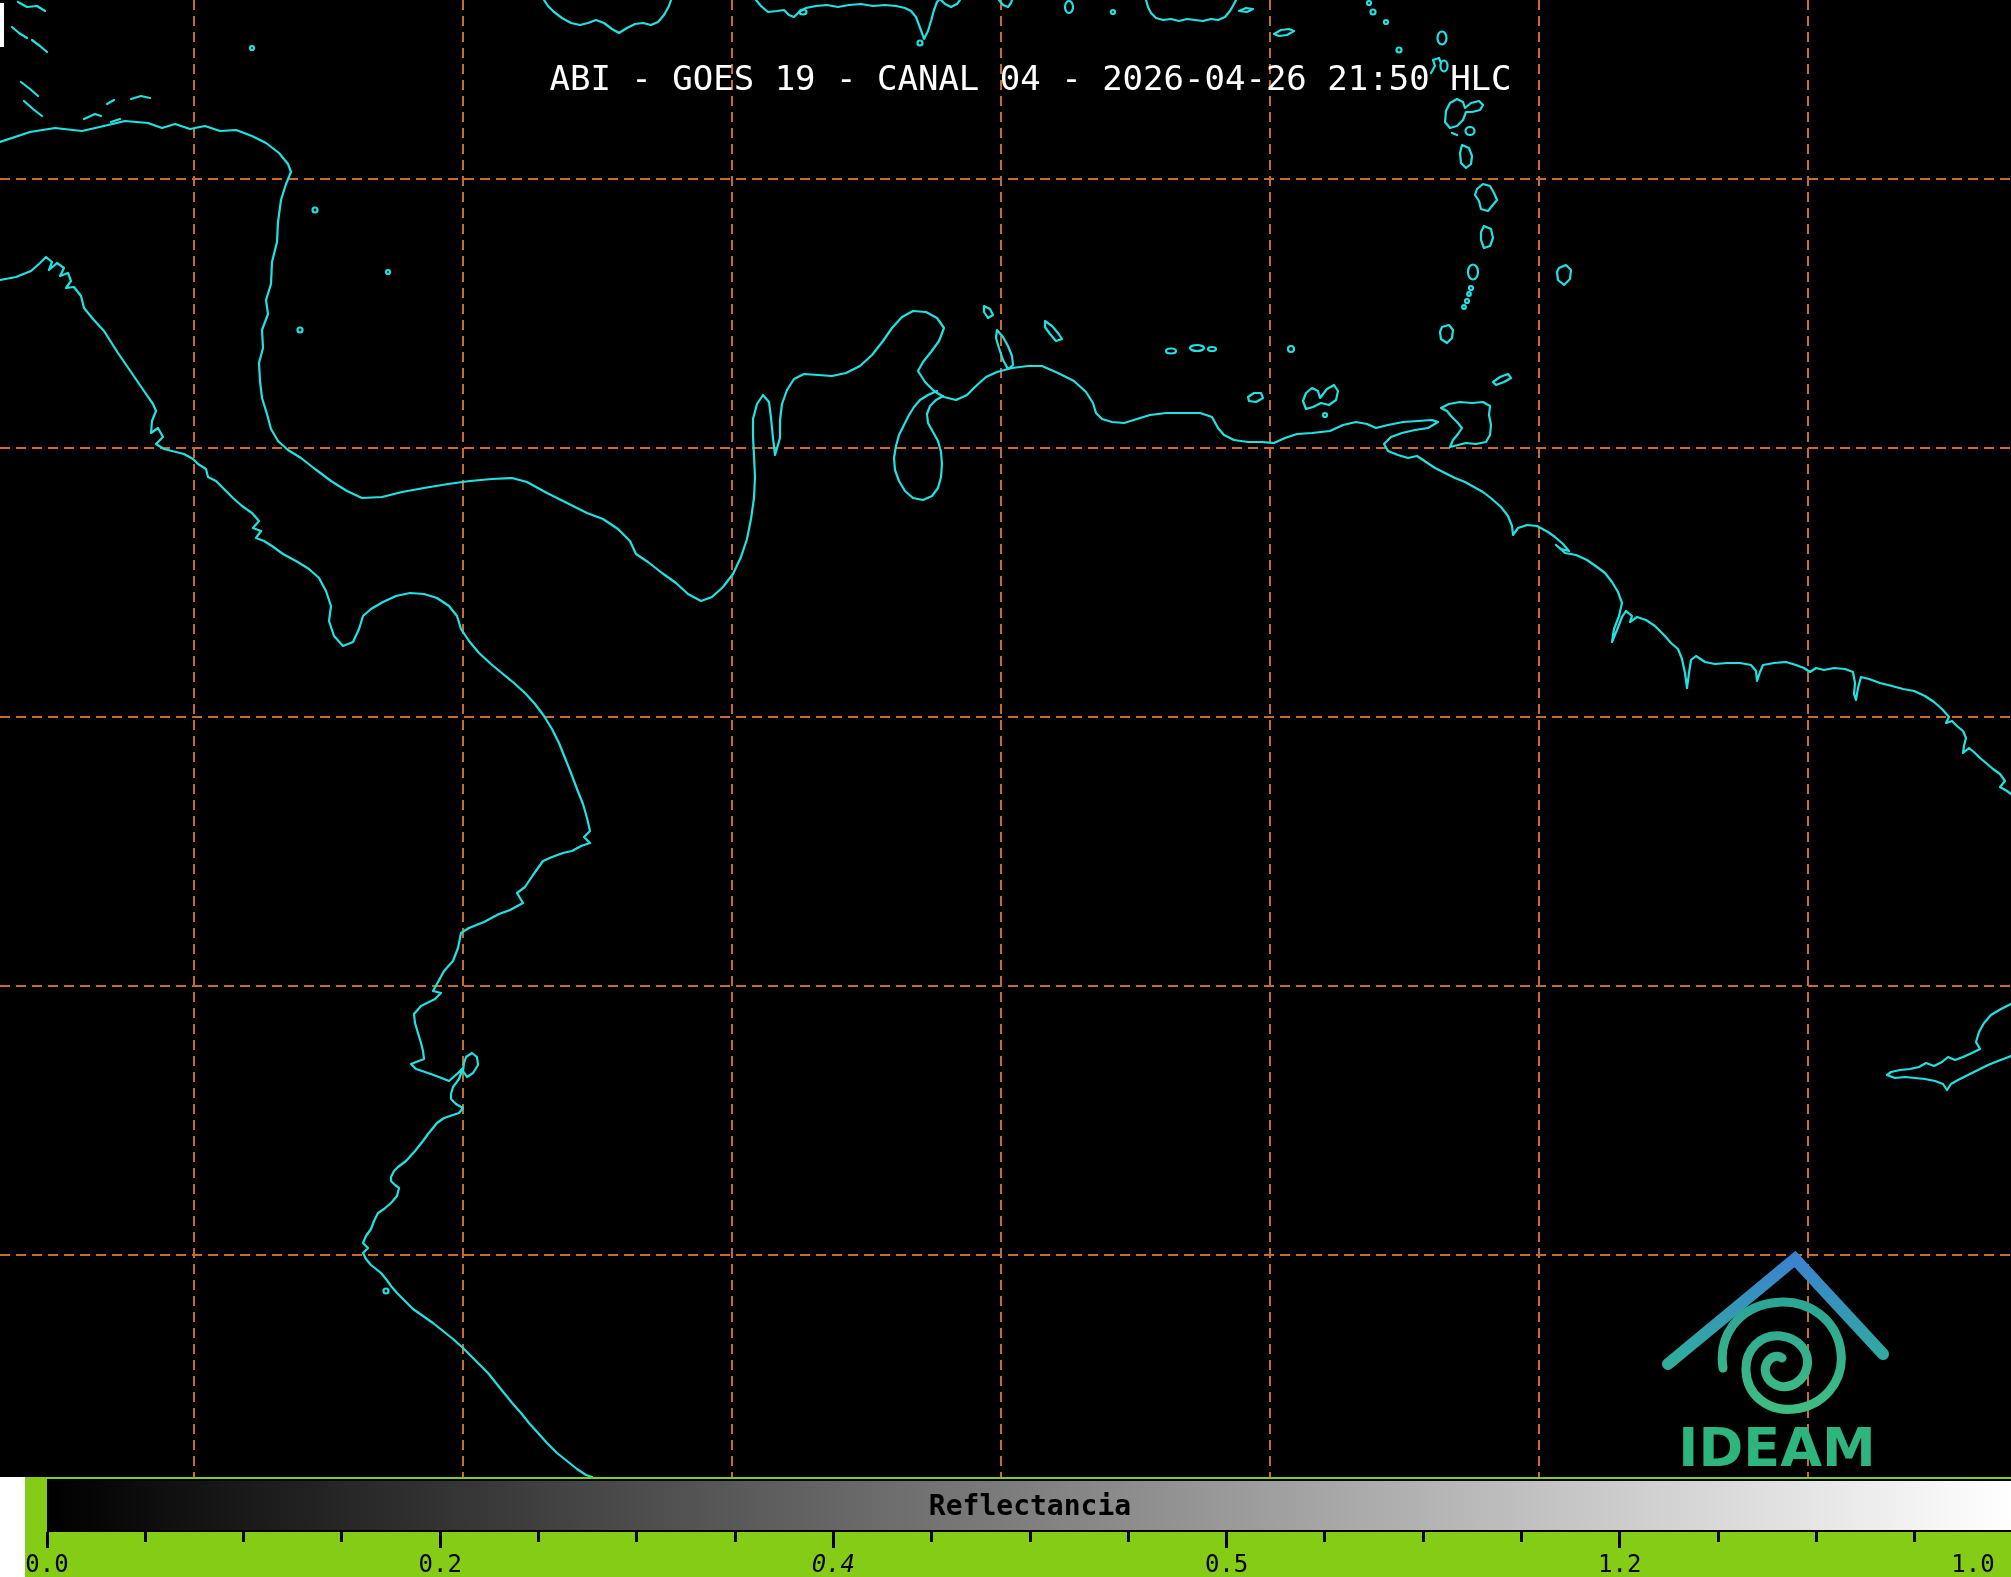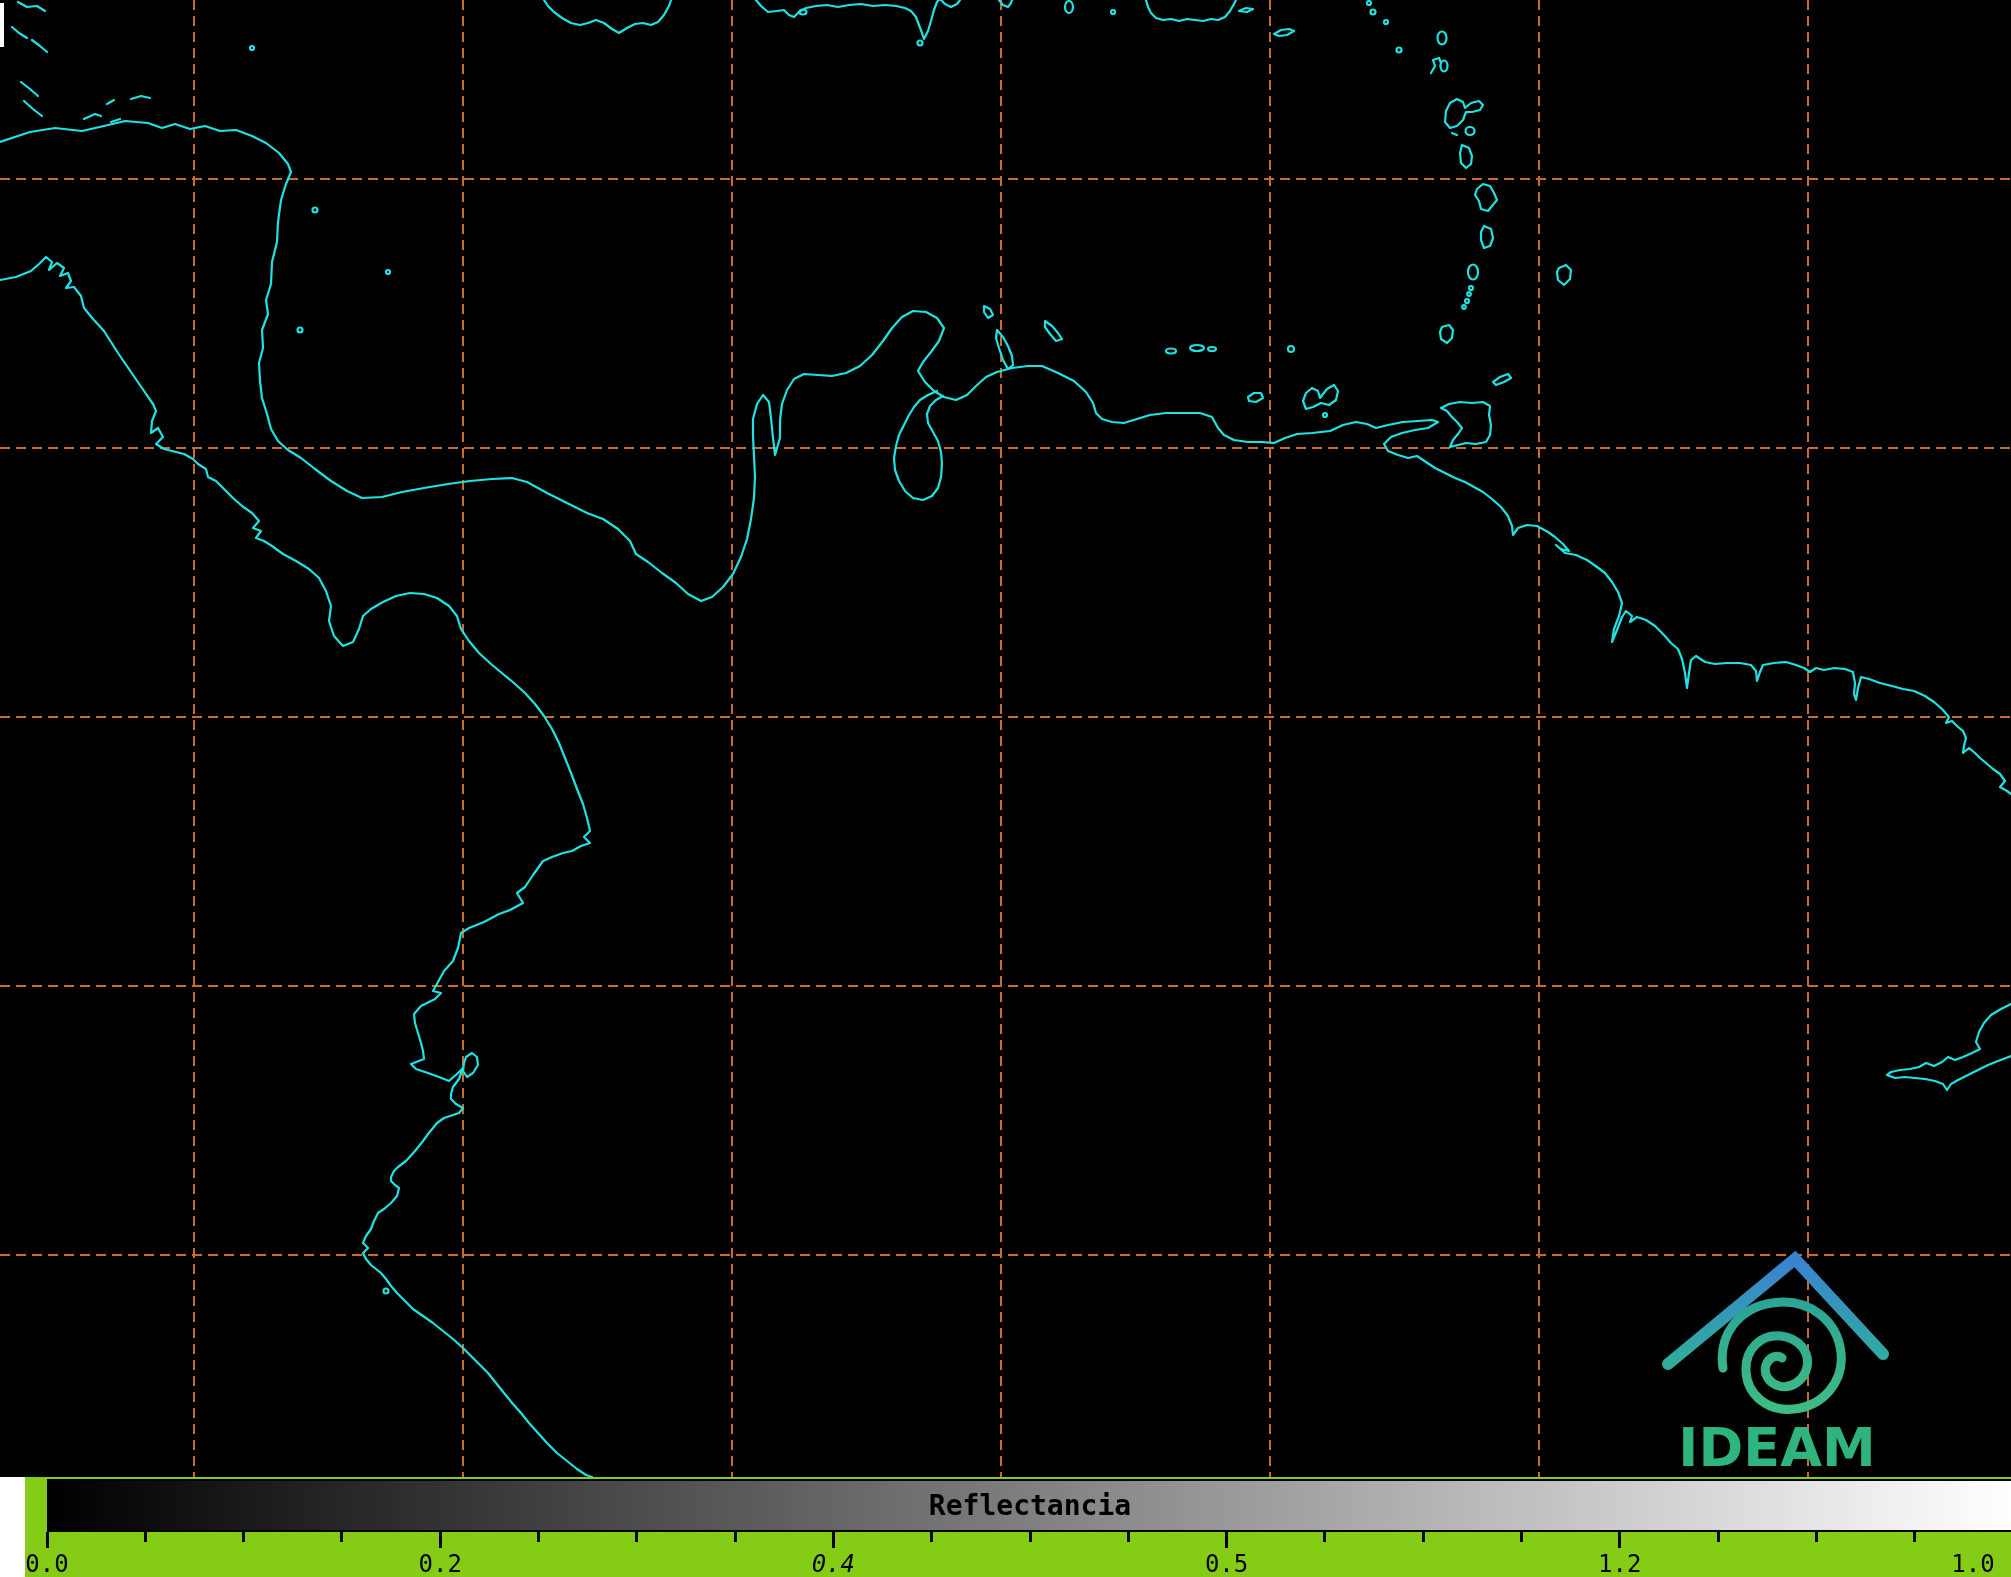--- a/index.html
+++ b/index.html
@@ -149,20 +149,21 @@
       <circle cx="386" cy="1291" r="2.5"></circle>
     </g>
 
     <g id="logo" transform="translate(1660,1248)">
       <path d="M 8 116 L 135 11 L 223 106" fill="none" stroke="url(#roofGrad)" stroke-width="12" stroke-linecap="round" stroke-linejoin="miter"></path>
       <path d="M 63 120 C 58 88 78 60 112 55 C 150 49 178 74 181 105 C 184 134 163 158 134 161 C 108 164 87 147 86 123 C 85 101 101 86 121 88 C 139 90 150 104 147 119 C 144 133 131 141 119 138 C 109 135 103 126 106 117 C 109 109 117 106 122 110" fill="none" stroke="url(#spiralGrad)" stroke-width="9" stroke-linecap="round"></path>
       <text id="logo-text" x="117" y="218" text-anchor="middle" font-family="DejaVu Sans, sans-serif" font-size="54" font-weight="bold" fill="#2db57d">IDEAM</text>
     </g>
   </svg>
 
+  <div id="map-title">ABI - GOES 19 - CANAL 04 - 2026-04-26 21:50 HLC</div>
   <div id="edge-artifact"></div>
 </div>
 
 <div id="colorbar-strip">
   <div id="colorbar" style="background: linear-gradient(to right, rgb(0, 0, 0), rgb(255, 255, 255));"></div>
   <div id="colorbar-label">Reflectancia</div>
   <div id="cb-ticks">
       <div class="cb-tick major" style="left: 20.5px;"></div>
       <div class="cb-ticklabel" style="left: 22px;">0.0</div>
       <div class="cb-tick minor" style="left: 118.8px;"></div>

